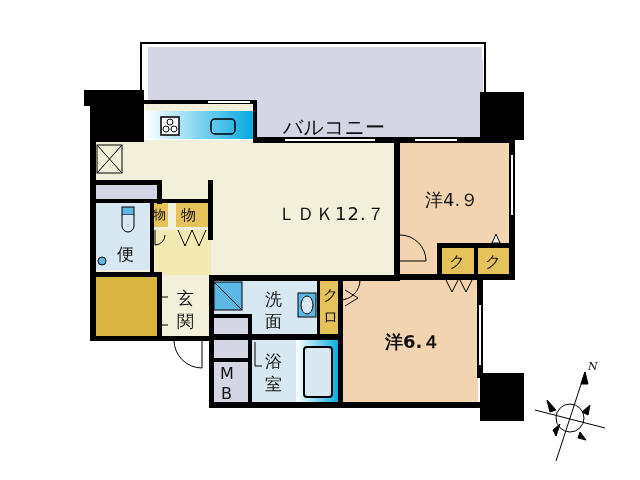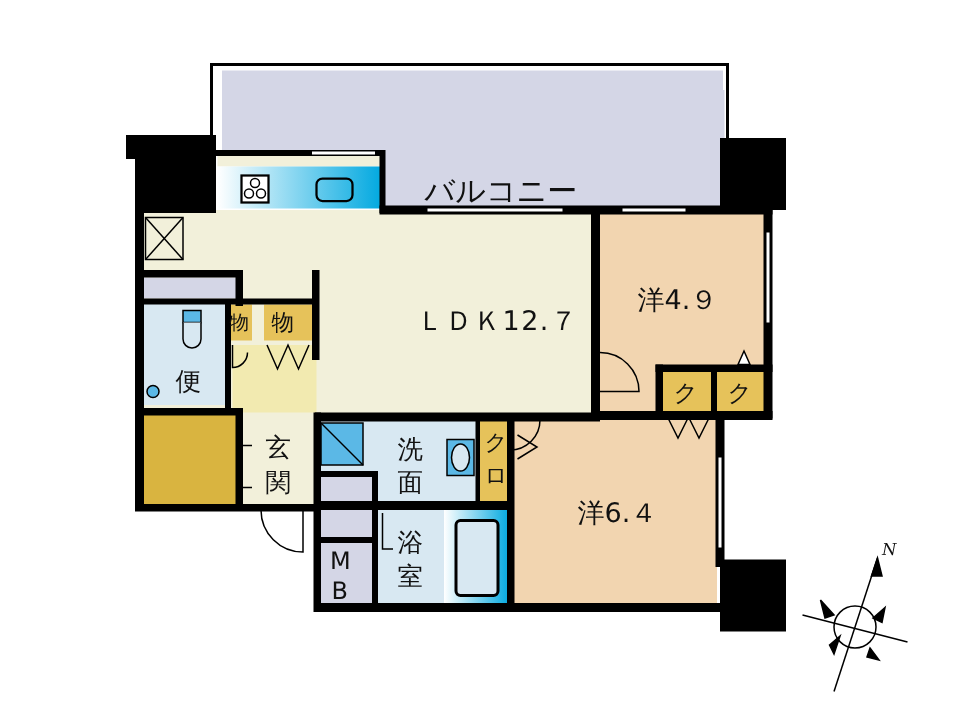--- a/index.html
+++ b/index.html
@@ -127,21 +127,21 @@
     <polygon points="547,400 556,410 550,412" fill="#000"></polygon>
     <polygon points="590,405 582,412 588,415" fill="#000"></polygon>
     <polygon points="553,430 560,424 556,436" fill="#000"></polygon>
     <polygon points="580,432 586,440 578,438" fill="#000"></polygon>
   </g>
 </svg>
 
 <div class="lbl jp" style="left:283px;top:78px;font-size:20px;margin-top:36px;">バルコニー</div>
 <div class="lbl jp" style="left:250px;top:202px;font-size:18px;letter-spacing:1px;margin-left:28px;">ＬＤＫ12.７</div>
 <div class="lbl jp" style="left:425px;top:188px;font-size:18px;">洋4.９</div>
-<div class="lbl jp" style="left:385px;top:330px;font-size:18px;">洋6.４</div>
+<div class="lbl jp" style="left:385px;top:330px;font-size:18px;font-weight:bold;">洋6.４</div>
 <div class="lbl jp" style="left:117px;top:243px;font-size:17px;">便</div>
 <div class="lbl jp" style="left:153px;top:206px;font-size:13px;">物</div>
 <div class="lbl jp" style="left:181px;top:206px;font-size:15px;">物</div>
 <div class="lbl jp" style="left:177px;top:287px;font-size:17px;">玄</div>
 <div class="lbl jp" style="left:177px;top:310px;font-size:17px;">関</div>
 <div class="lbl jp" style="left:265px;top:288px;font-size:17px;">洗</div>
 <div class="lbl jp" style="left:265px;top:310px;font-size:17px;">面</div>
 <div class="lbl jp" style="left:265px;top:350px;font-size:17px;">浴</div>
 <div class="lbl jp" style="left:265px;top:373px;font-size:17px;">室</div>
 <div class="lbl jp" style="left:220px;top:364px;font-size:16px;">M</div>

